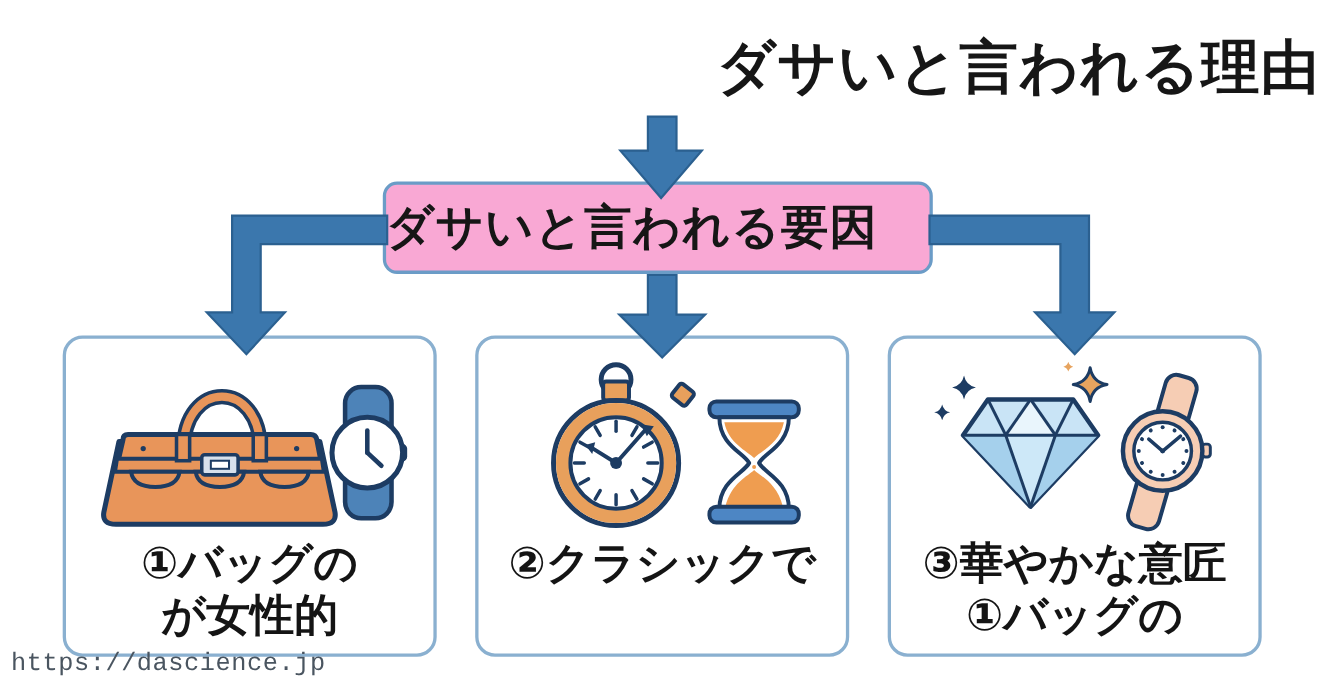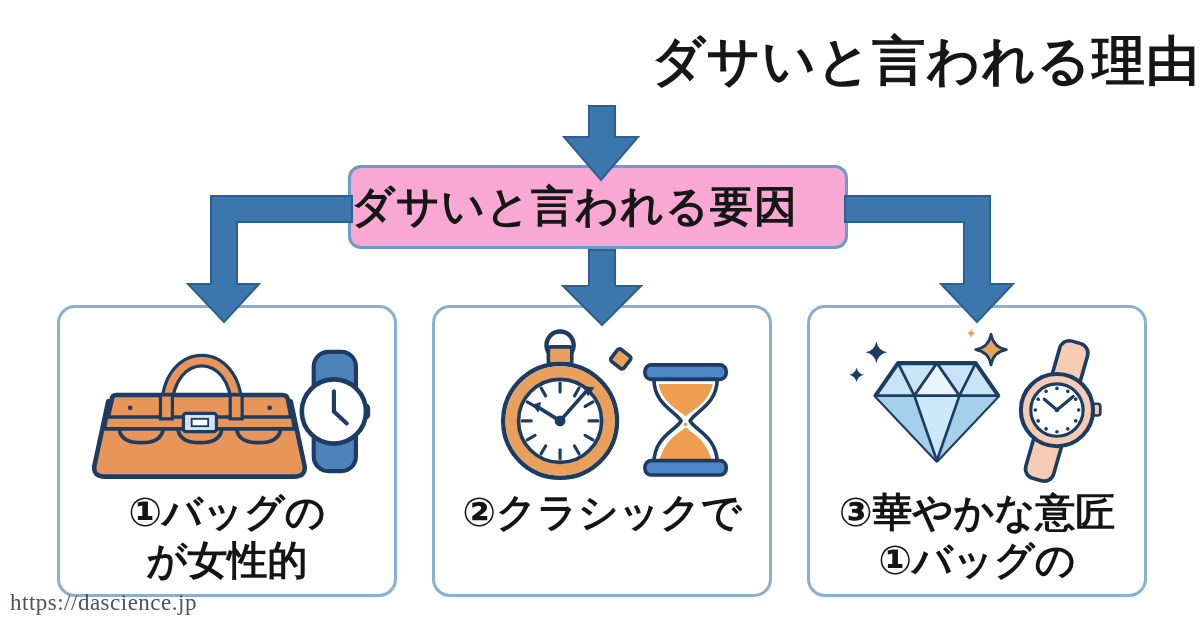--- a/index.html
+++ b/index.html
@@ -31,21 +31,21 @@
   #card-1 { left:57px; }
   #card-2 { left:432px; }
   #card-3 { left:807px;align-items:center; }
   .icon-wrap { margin-top:18px; height:160px; display:flex; align-items:center; justify-content:center; }
   .caption {
     margin-top:2px; text-align:center; font-size:40px; font-weight:900;
     color:#141414; line-height:1.2; letter-spacing:0px;
   }
   .watermark {
     position:absolute; left:10px; top:590px; z-index:6;
-    font-family:Liberation Serif, serif;
+    font-family:Liberation Mono, monospace;
     font-size:23px; color:#4a5560; letter-spacing:0.5px;
   }
 </style>
 </head>
 <body>
 
 <div id="canvas">
 
   <div class="page-title">ダサいと言われる理由</div>
 

